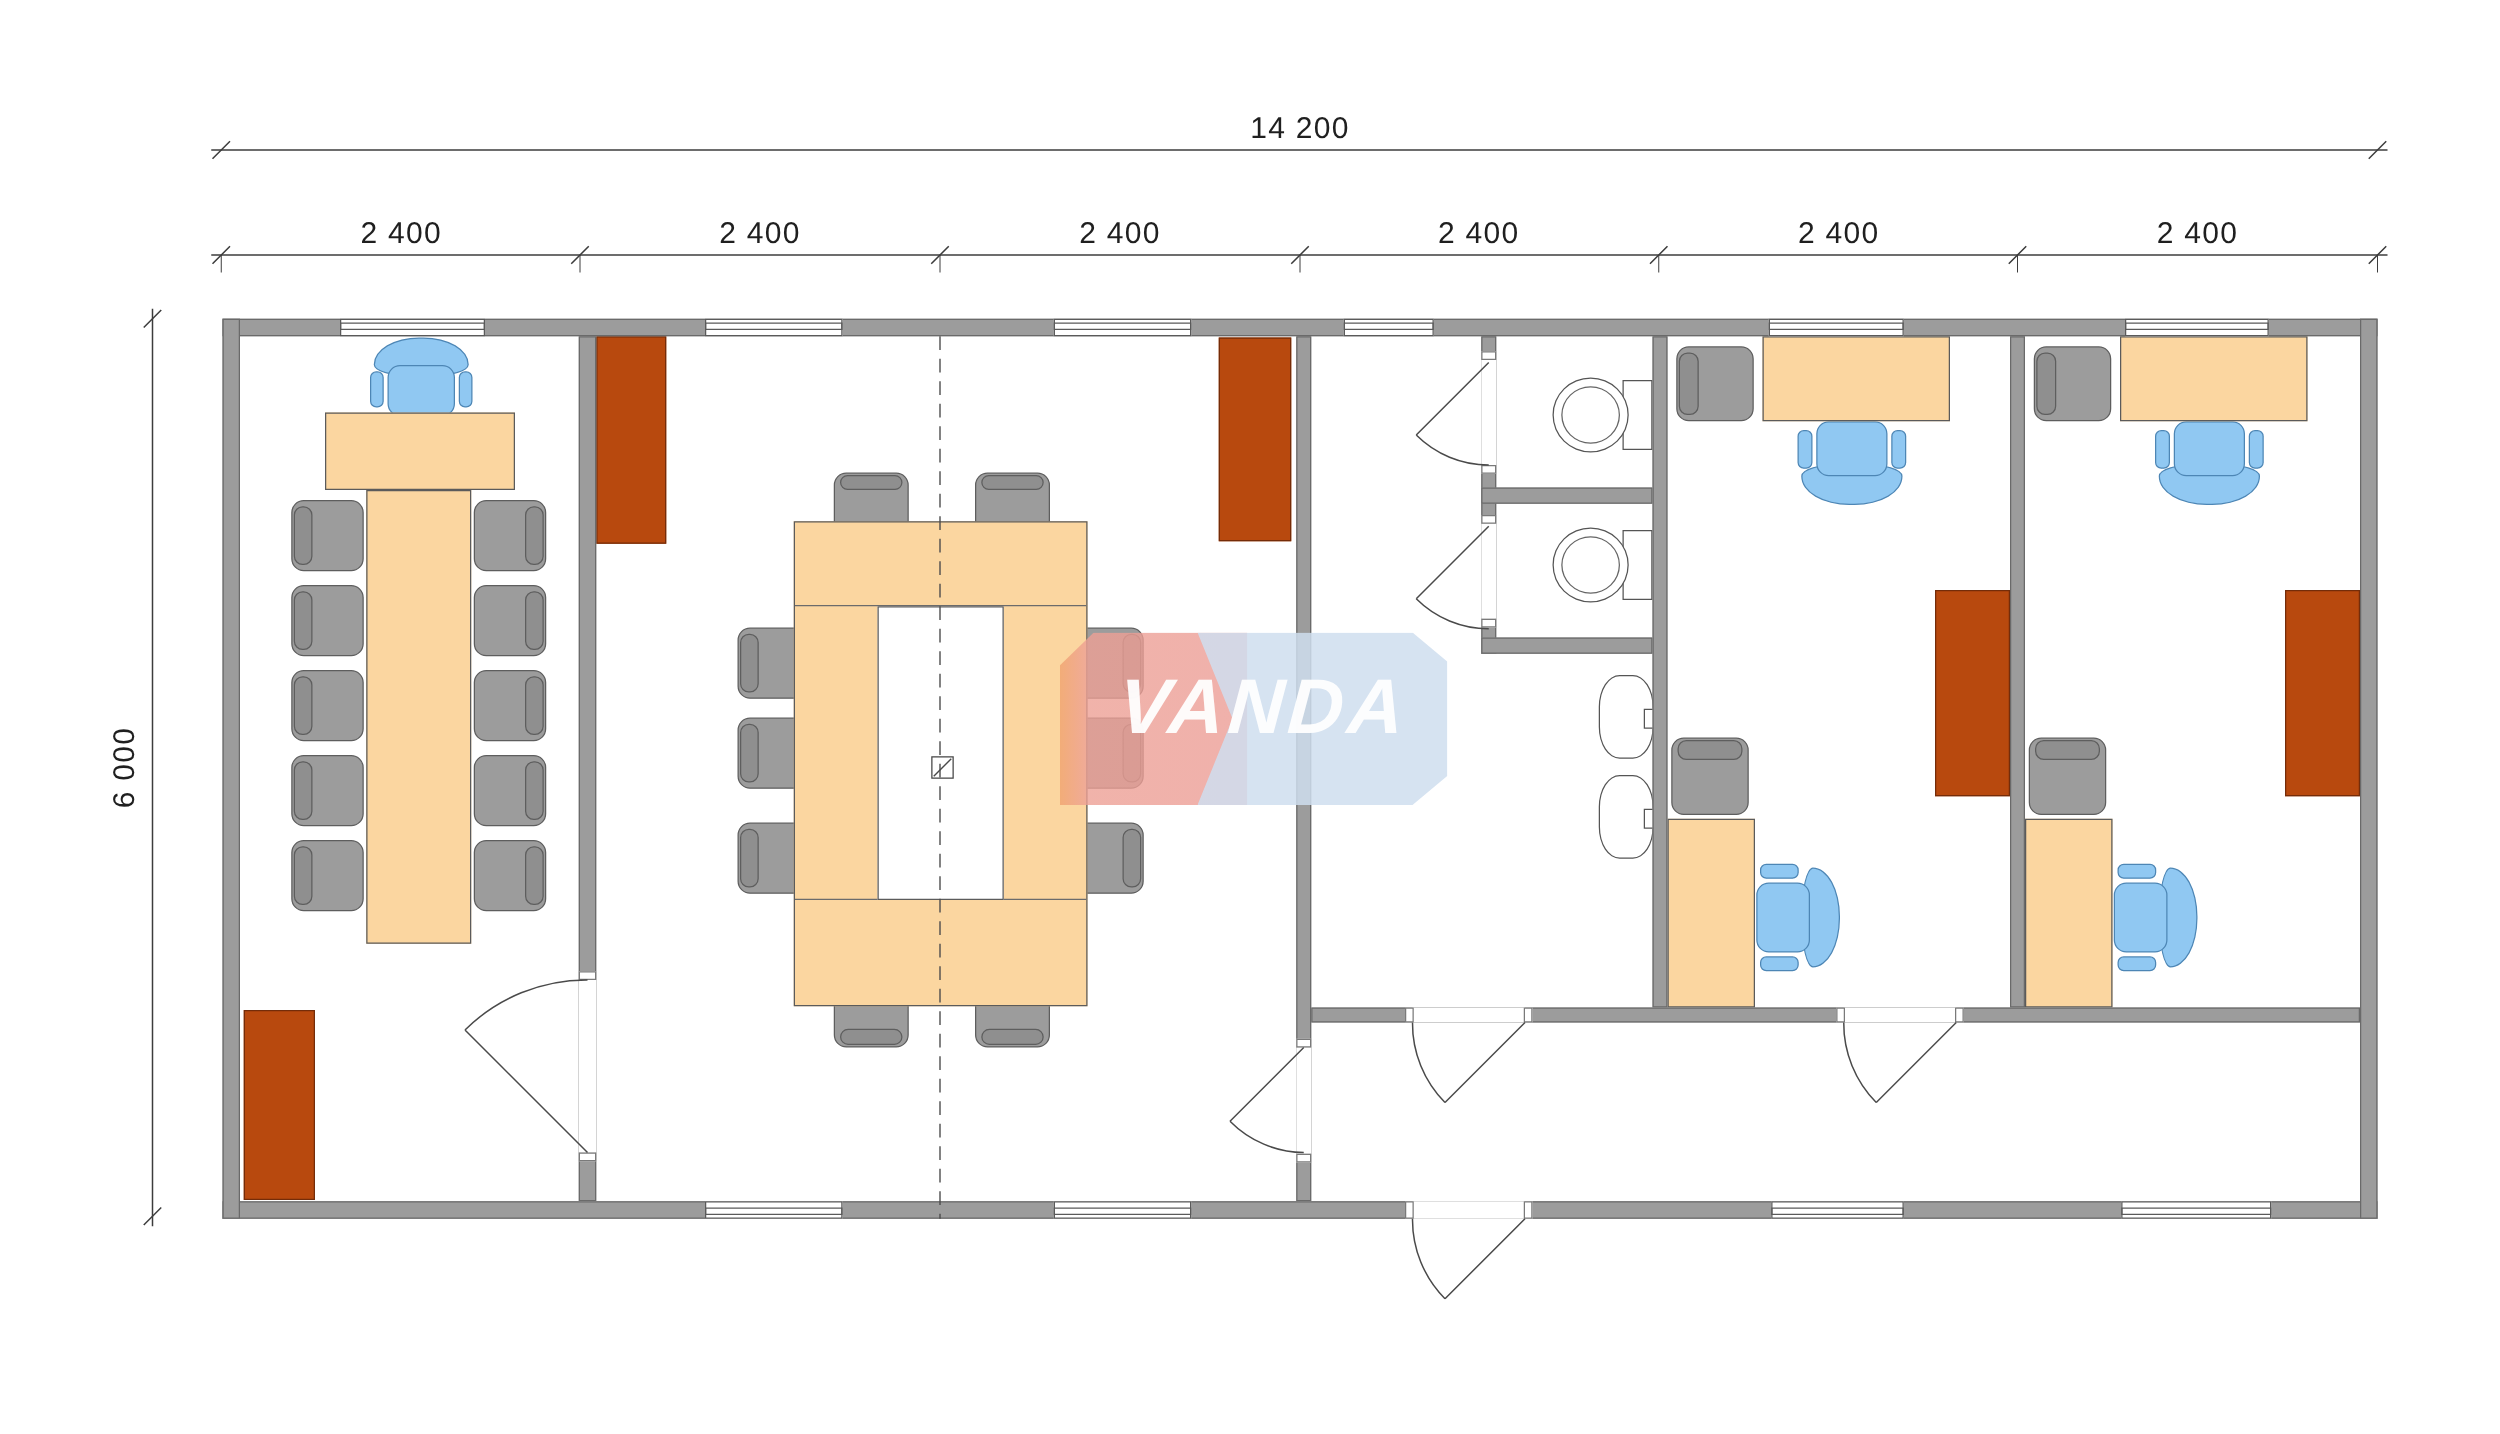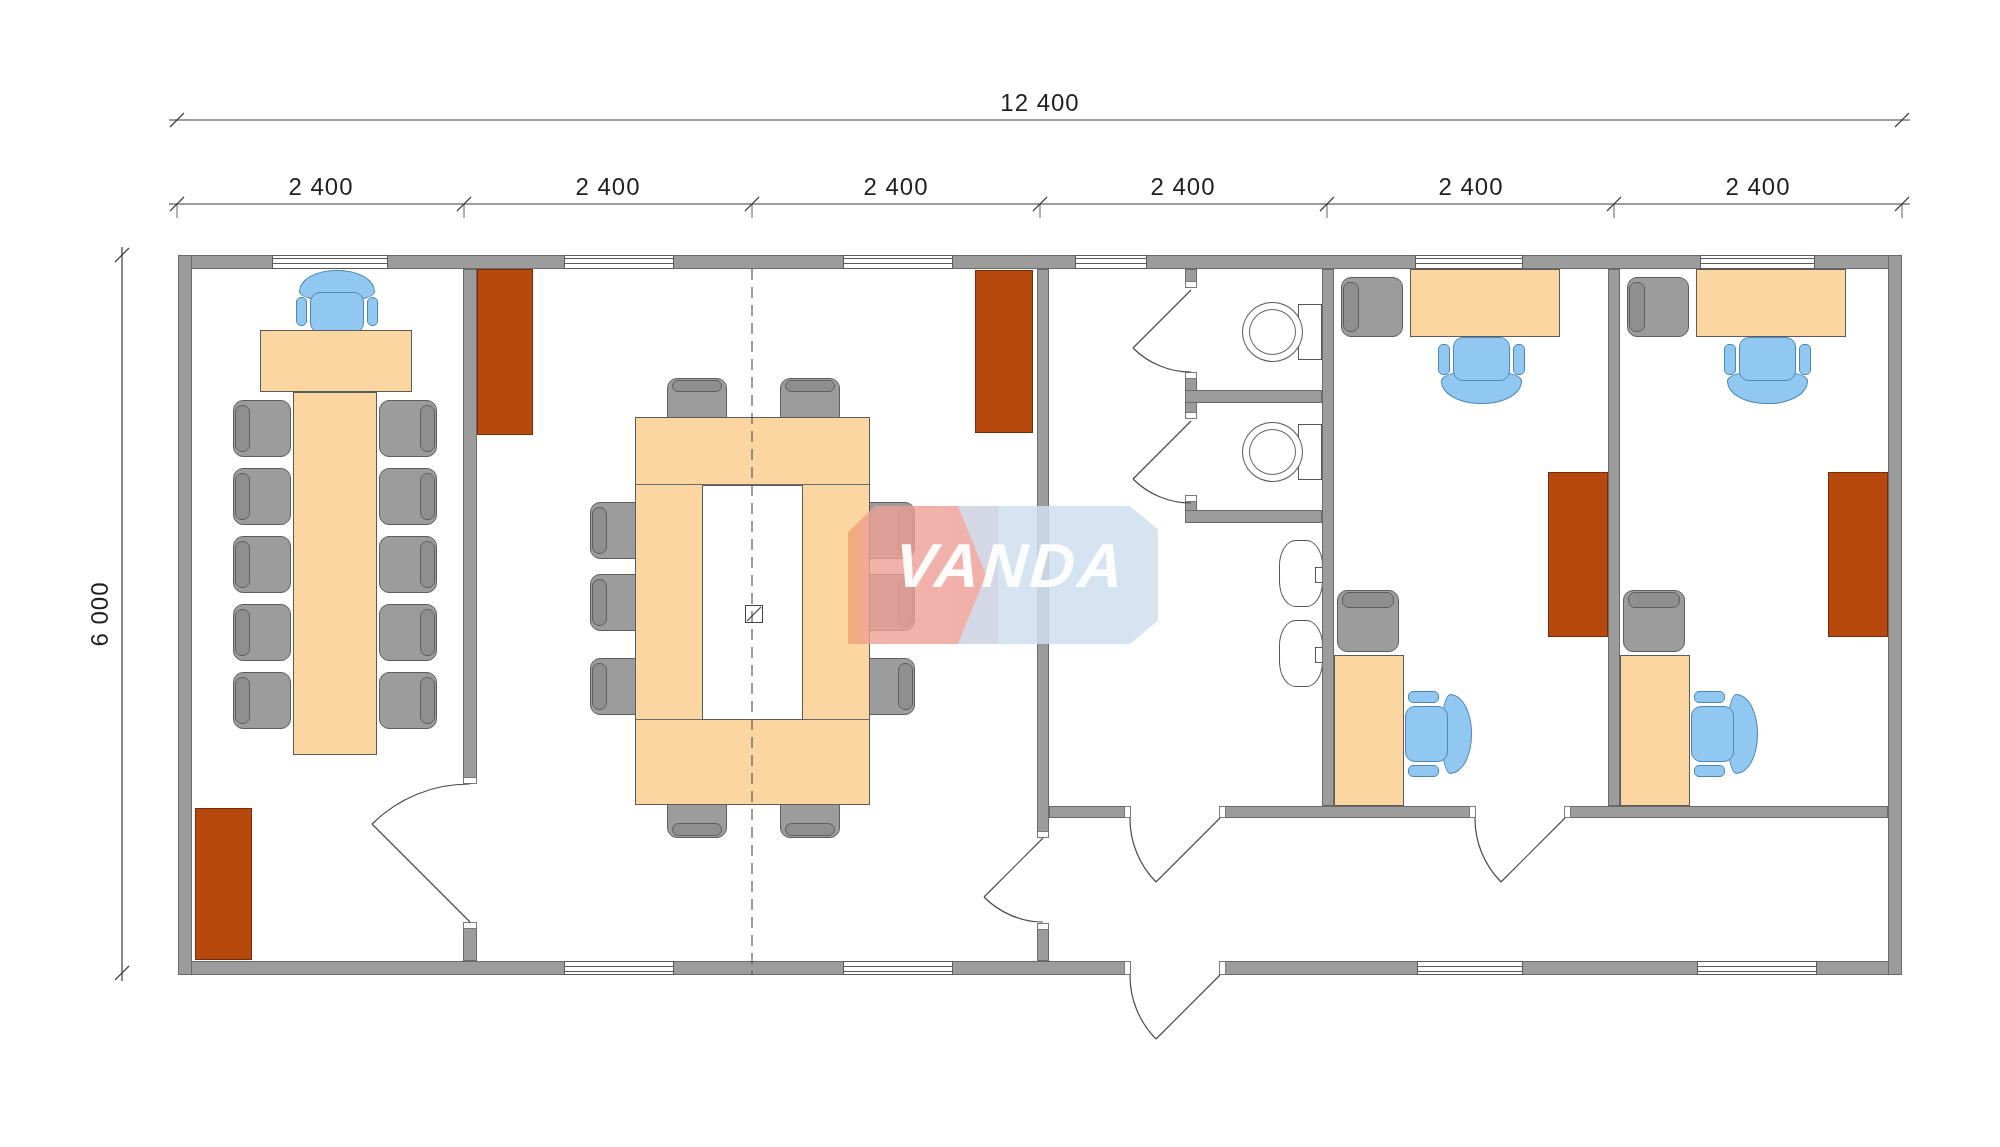--- a/index.html
+++ b/index.html
@@ -142,21 +142,21 @@
       <path d="M 470 922 L 372 824 M 470 784 A 138 138 0 0 0 372 824"></path>
       <path d="M 1043 838 L 984 897 M 1043 922 A 84 84 0 0 1 984 897"></path>
       <path d="M 1220 818 L 1156 882 M 1130 818 A 90 90 0 0 0 1156 882"></path>
       <path d="M 1565 818 L 1501 882 M 1475 818 A 90 90 0 0 0 1501 882"></path>
       <path d="M 1220 975 L 1156 1039 M 1130 975 A 90 90 0 0 0 1156 1039"></path>
       <path d="M 1191 290 L 1133 348 M 1191 372 A 82 82 0 0 1 1133 348"></path>
       <path d="M 1191 421 L 1133 479 M 1191 503 A 82 82 0 0 1 1133 479"></path>
     </g>
   </svg>
 
-  <div class="dimtext" style="left:1040px;top:117px">12 400</div>
+  <div class="dimtext" style="left:1040px;top:117px">14 200</div>
   <div class="dimtext" style="left:321px;top:201px">2 400</div>
   <div class="dimtext" style="left:608px;top:201px">2 400</div>
   <div class="dimtext" style="left:896px;top:201px">2 400</div>
   <div class="dimtext" style="left:1183px;top:201px">2 400</div>
   <div class="dimtext" style="left:1471px;top:201px">2 400</div>
   <div class="dimtext" style="left:1758px;top:201px">2 400</div>
   <div class="dimtext v" style="left:100px;top:614px">6 000</div>
 
   <div class="wm wm-red"></div>
   <div class="wm wm-blue"></div>

